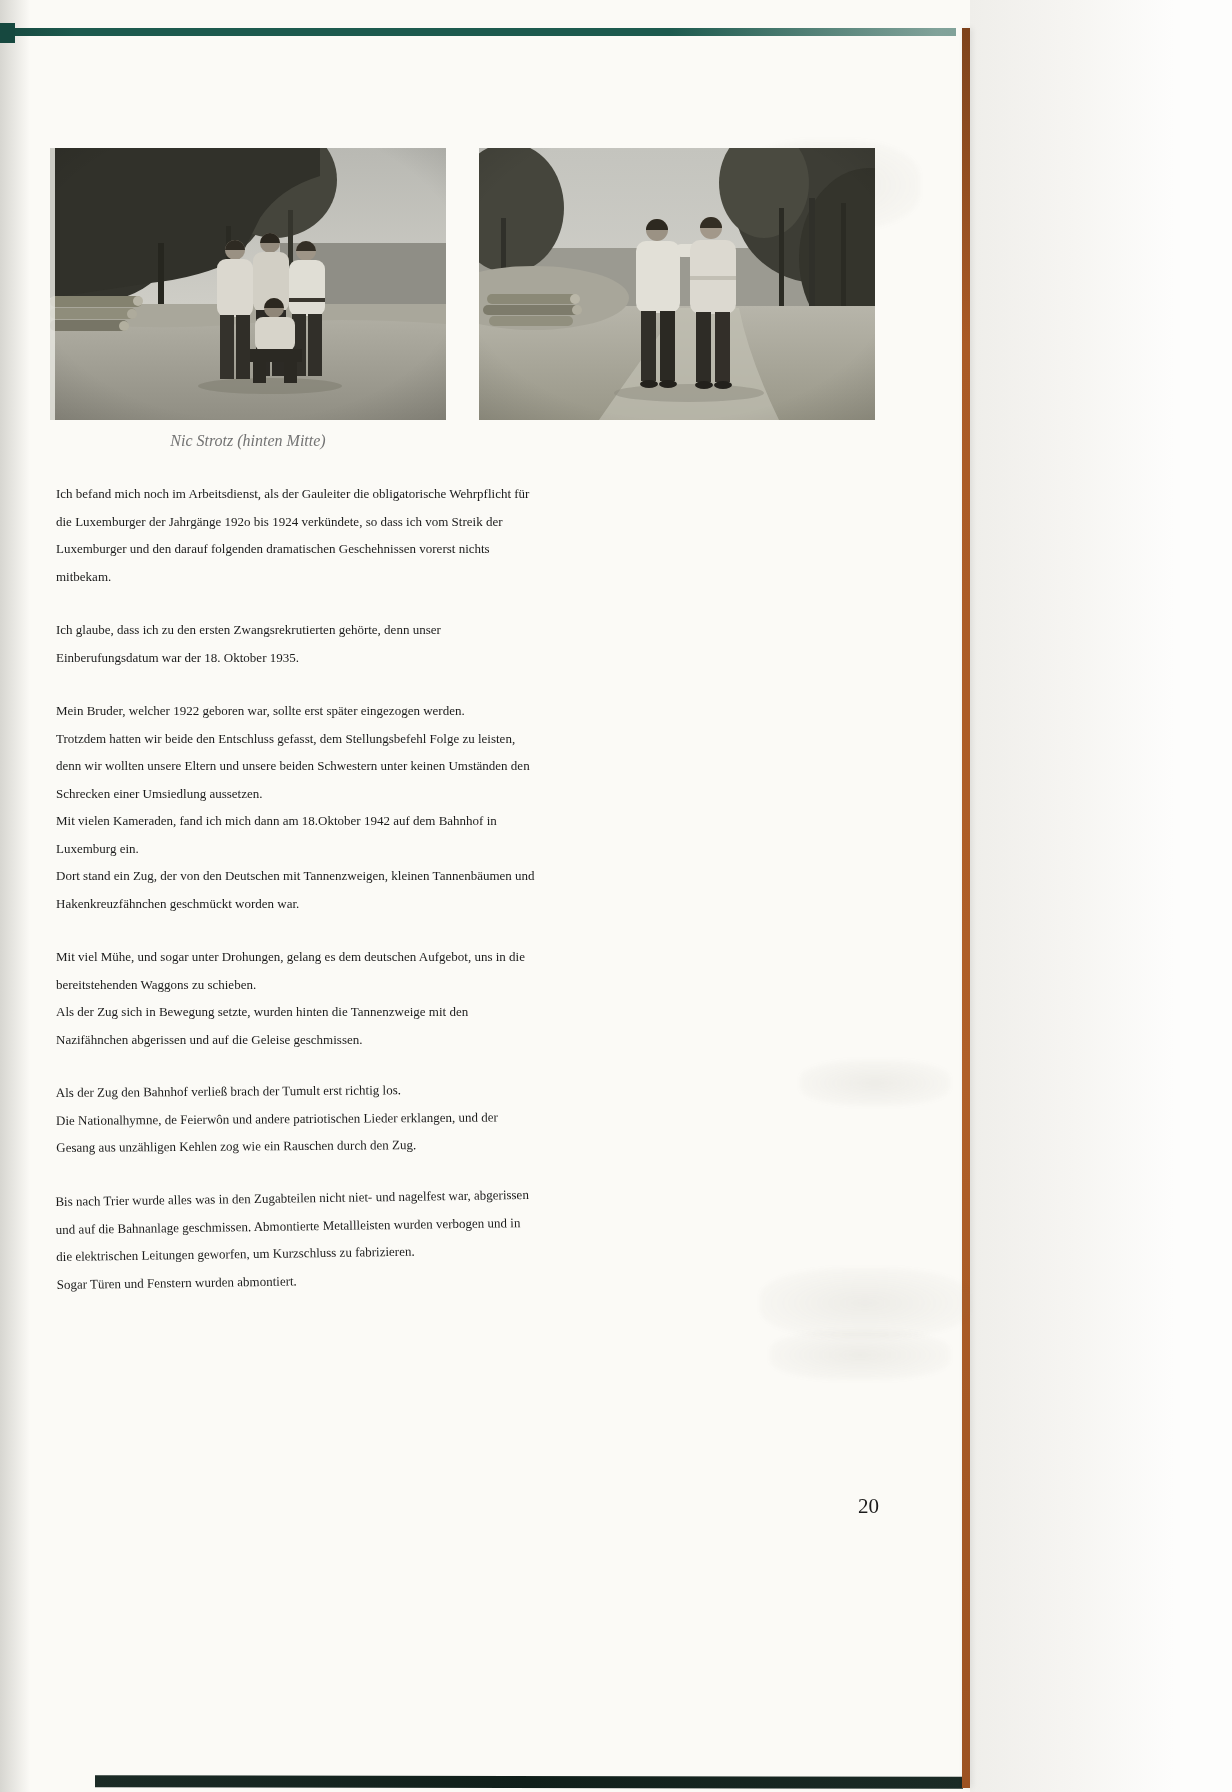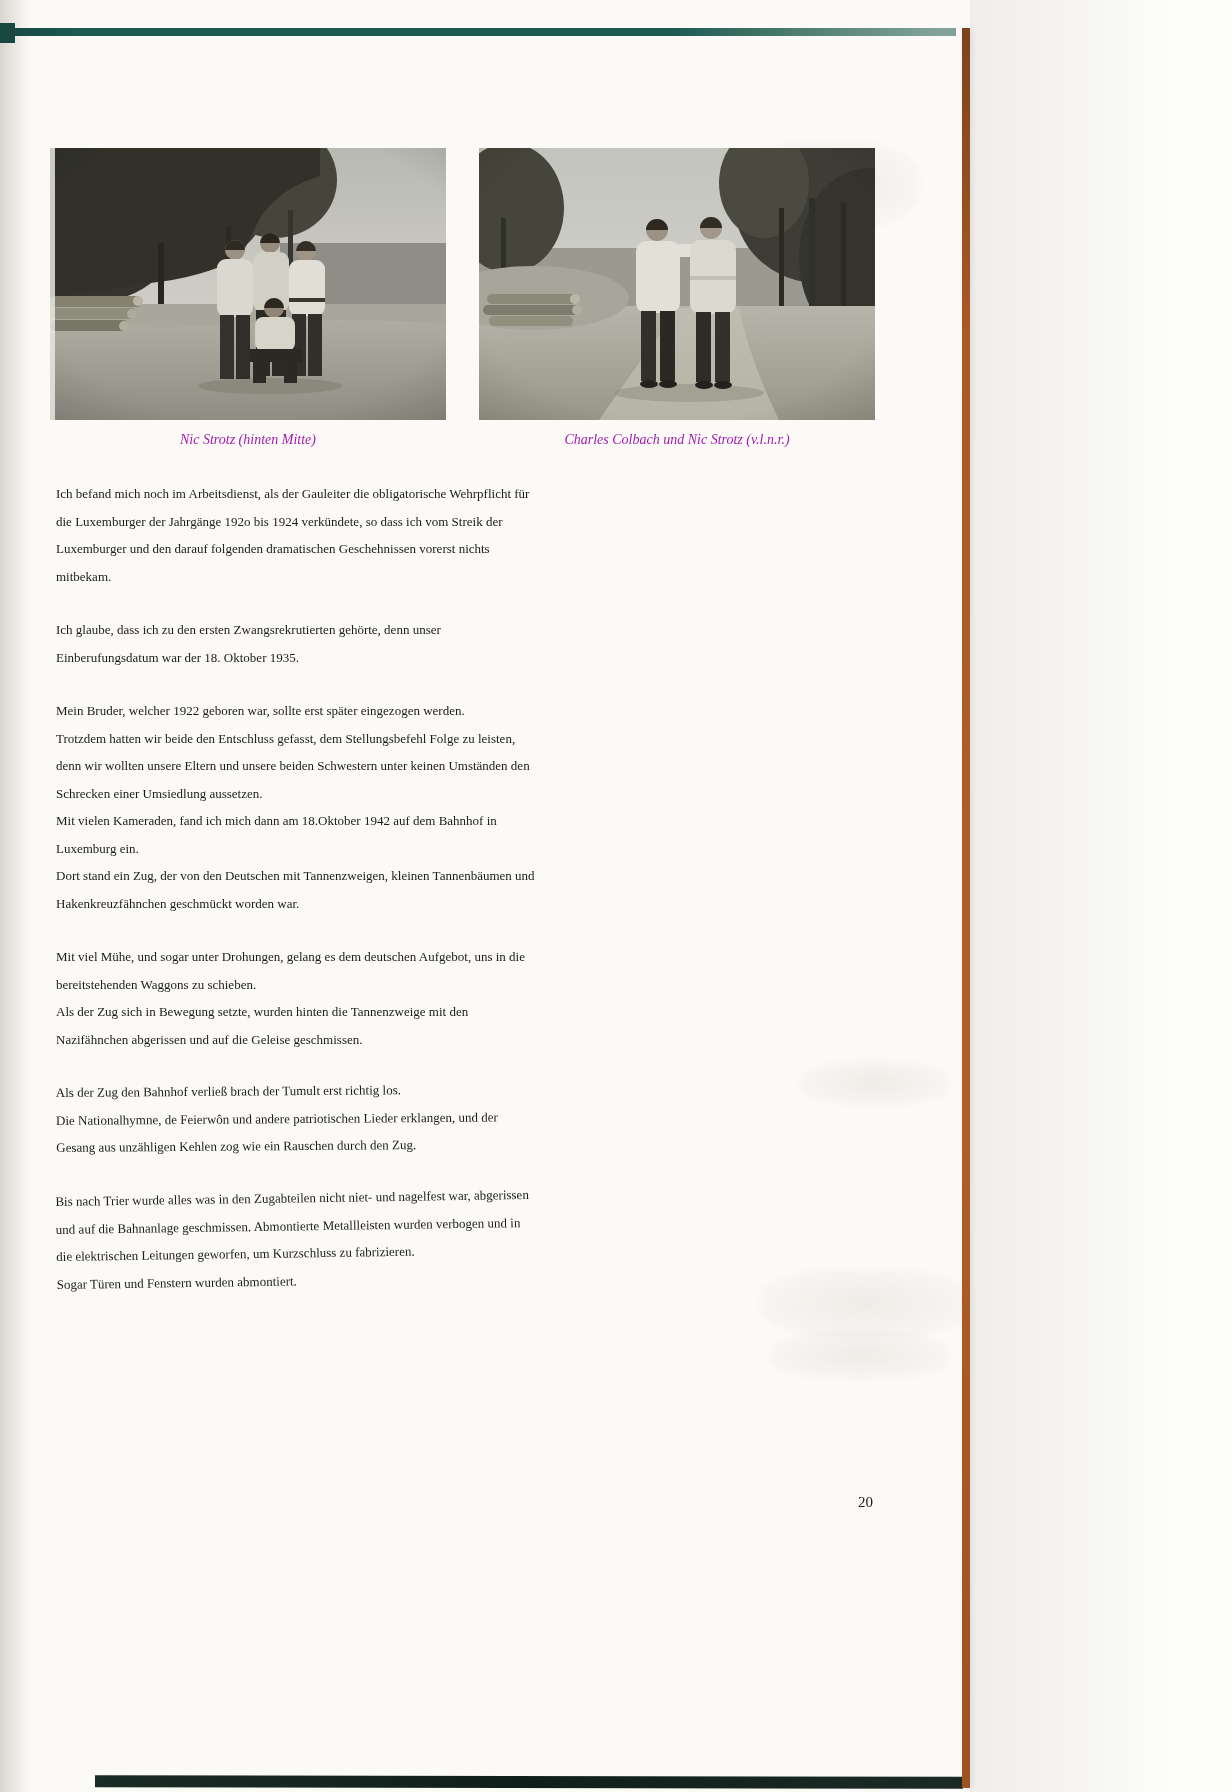--- a/index.html
+++ b/index.html
@@ -45,30 +45,30 @@
     position: absolute; left: 50px; top: 148px;
     display: flex; gap: 33px;
   }
   figure { margin: 0; width: 396px; }
   svg.photo {
     width: 396px; height: 272px; display: block;
     background: #c9c8c2;
   }
   figcaption {
     margin-top: 12px; text-align: center;
-    font-style: italic; font-size: 14px; color: #a21caf;
+    font-style: italic; font-size: 16px; color: #737373;
   }
   .article {
     position: absolute; left: 56px; top: 480px; width: 900px;
     font-size: 13px; line-height: 27.5px;
   }
   .article p { margin: 0 0 26px 0; white-space: pre-line; }
   .article p.tilt-1 { transform: rotate(-0.45deg); transform-origin: left center; }
   .article p.tilt-2 { transform: rotate(-0.85deg); transform-origin: left center; }
-  .page-number { position: absolute; left: 858px; top: 1494px; font-size: 15px; }
+  .page-number { position: absolute; left: 858px; top: 1494px; font-size: 21px; }
   .bleed {
     position: absolute; border-radius: 40%;
     background: radial-gradient(ellipse at center, rgba(120,118,110,0.10), rgba(120,118,110,0));
     filter: blur(2px);
   }
   .bleed.b1 { left: 760px; top: 1268px; width: 210px; height: 70px; }
   .bleed.b2 { left: 770px; top: 1330px; width: 180px; height: 50px; }
   .bleed.b3 { left: 800px; top: 1060px; width: 150px; height: 46px; }
   .bleed.b4 { left: 740px; top: 140px;  width: 180px; height: 90px; }
 </style>
@@ -214,21 +214,20 @@
         <path d="M221,80 a11,11 0 0 1 22,0 Z" fill="#332e24"></path>
         <rect x="211" y="92" width="46" height="74" rx="10" fill="#dcd9d0"></rect>
         <rect x="211" y="128" width="46" height="4" fill="#c2bfb4"></rect>
         <rect x="217" y="164" width="15" height="70" fill="#2e2c26"></rect>
         <rect x="236" y="164" width="15" height="70" fill="#332f29"></rect>
         <ellipse cx="225" cy="237" rx="9" ry="4" fill="#23211c"></ellipse>
         <ellipse cx="244" cy="237" rx="9" ry="4" fill="#23211c"></ellipse>
       </g>
       <rect width="396" height="272" fill="url(#vig2)"></rect>
     </svg>
-    <figcaption>Charles Colbach und Nic Strotz (v.l.n.r.)</figcaption>
   </figure>
 
 </div>
 
 <div class="article">
   <p>Ich befand mich noch im Arbeitsdienst, als der Gauleiter die obligatorische Wehrpflicht für
 die Luxemburger der Jahrgänge 192o bis 1924 verkündete, so dass ich vom Streik der
 Luxemburger und den darauf folgenden dramatischen Geschehnissen vorerst nichts
 mitbekam.</p>
   <p>Ich glaube, dass ich zu den ersten Zwangsrekrutierten gehörte, denn unser

